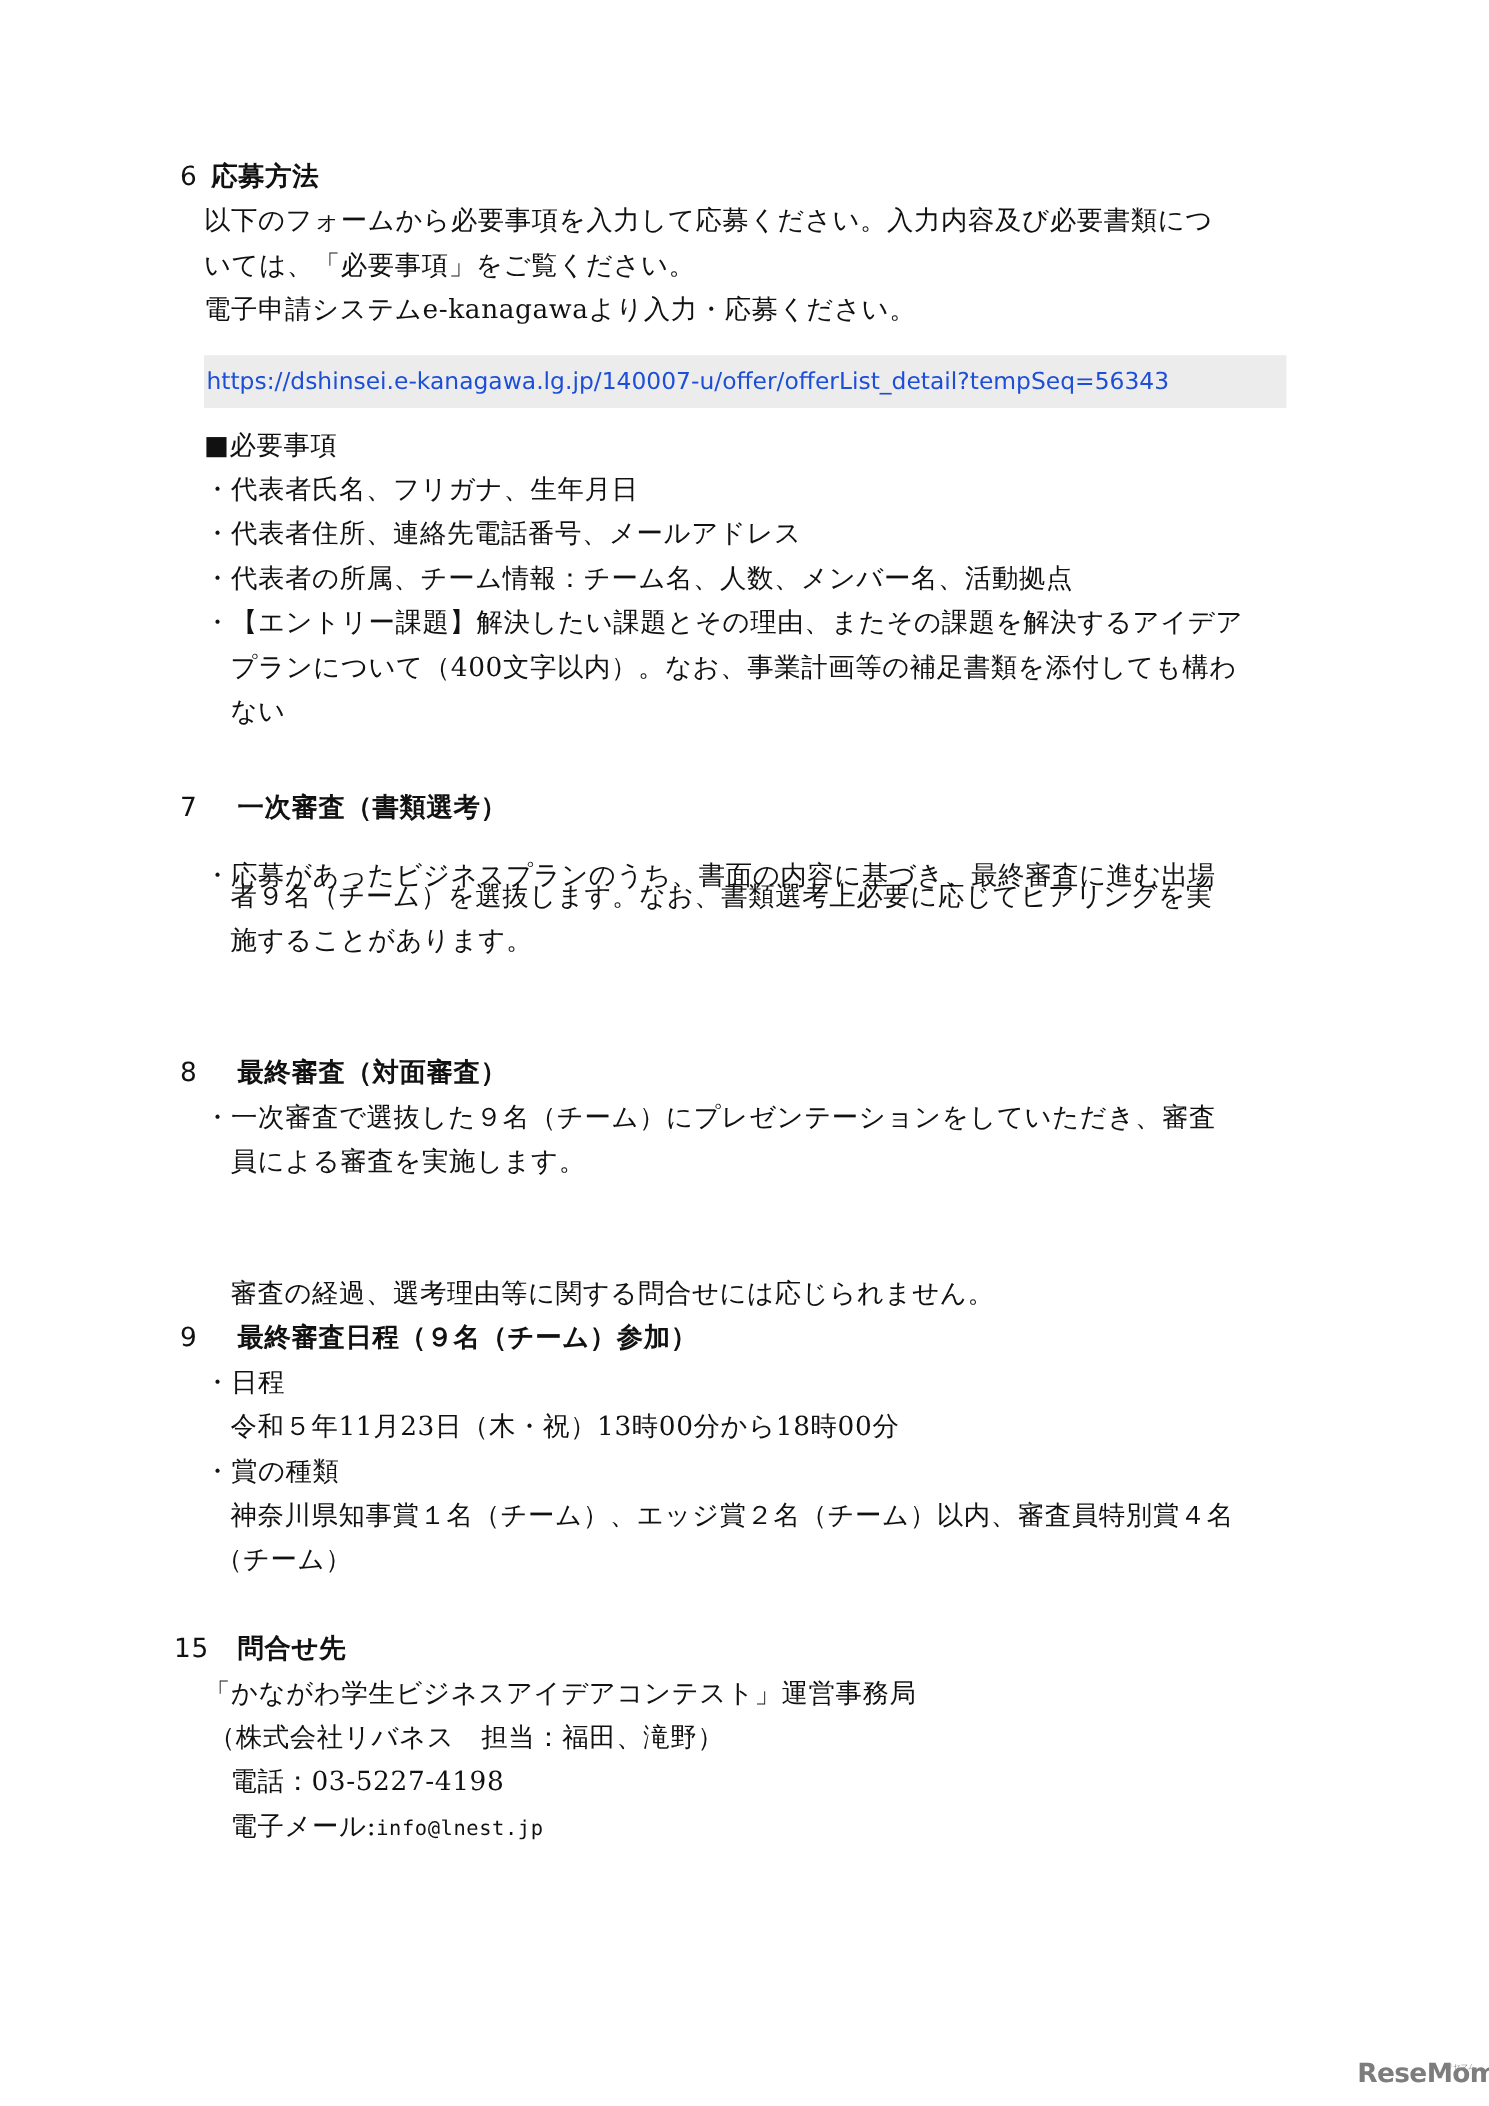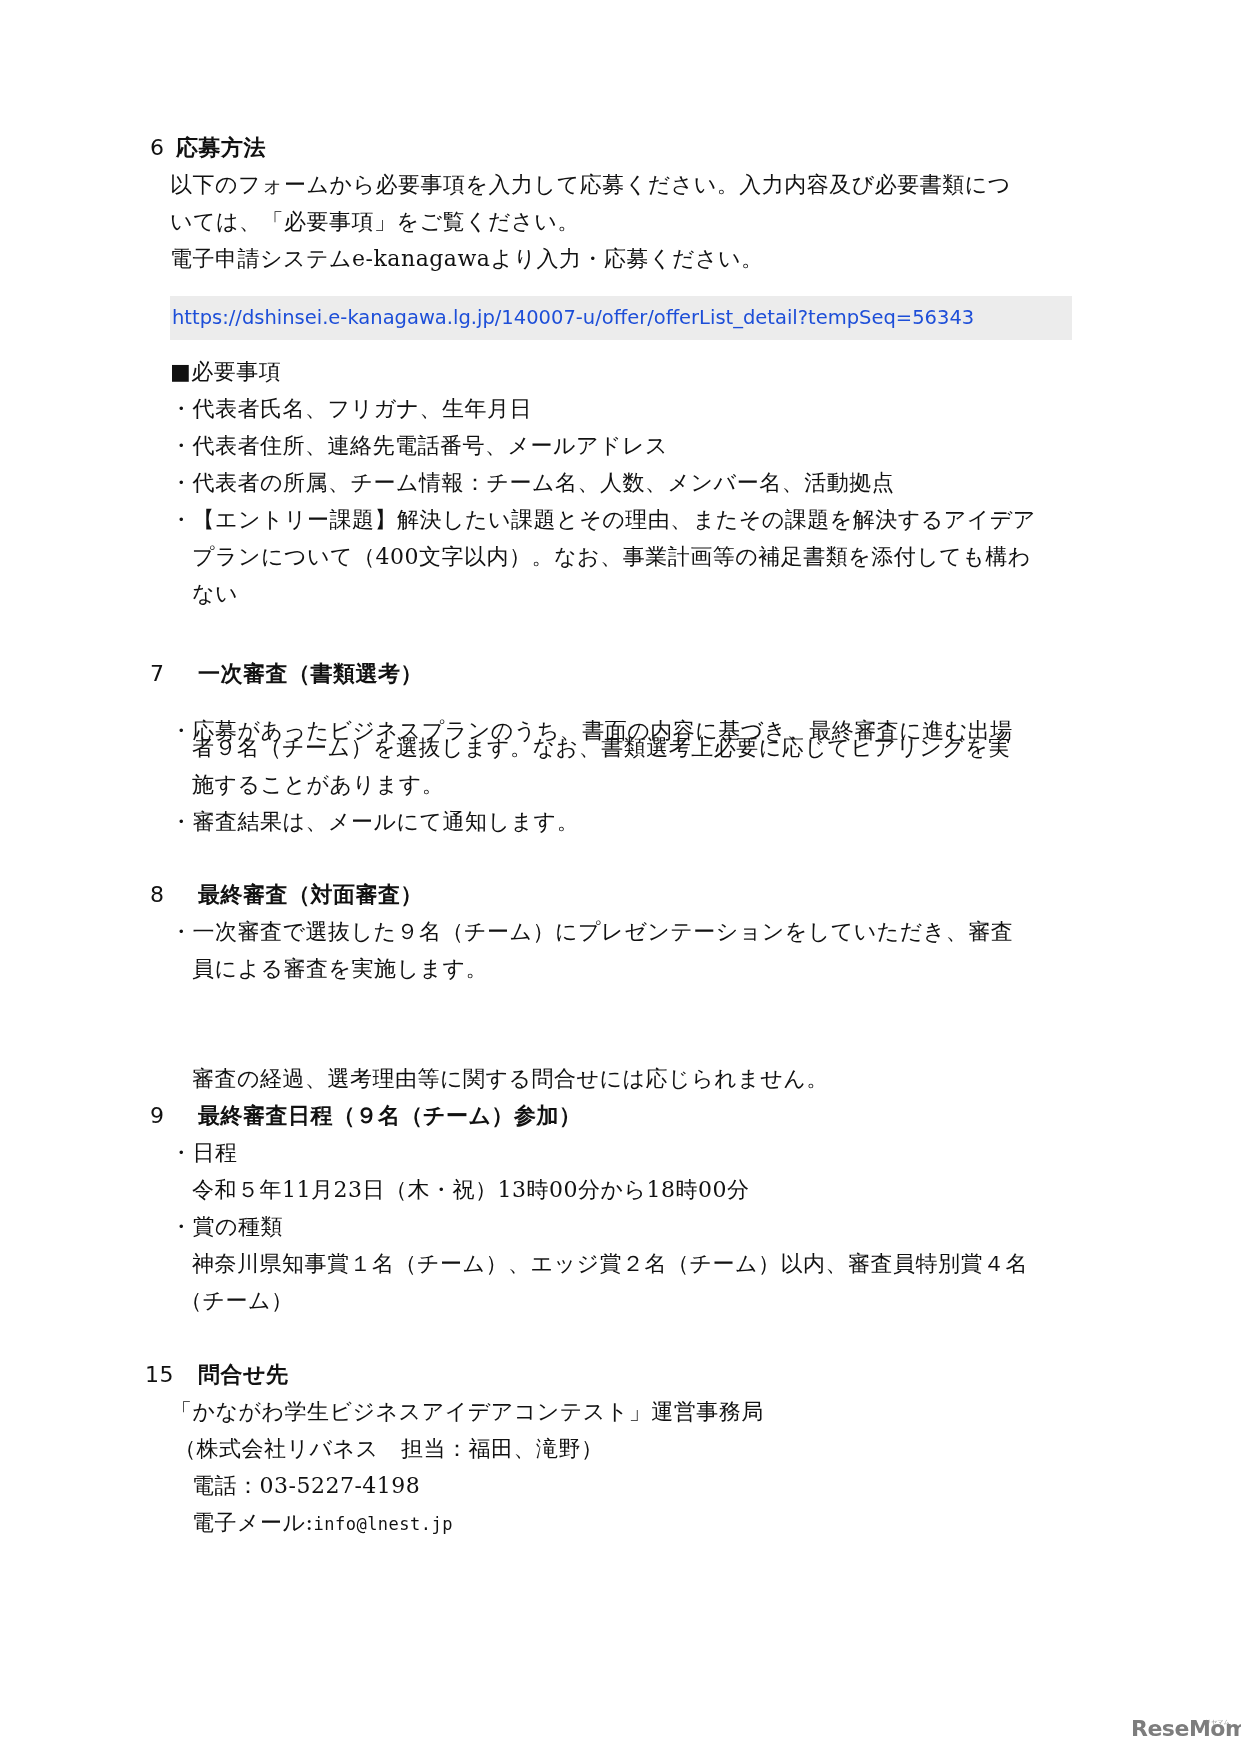--- a/index.html
+++ b/index.html
@@ -62,21 +62,20 @@
   <div class="line" style="left:170px; top:505px;">・【エントリー課題】解決したい課題とその理由、またその課題を解決するアイデア</div>
   <div class="line" style="left:192px; top:542px;">プランについて（400文字以内）。なお、事業計画等の補足書類を添付しても構わ</div>
   <div class="line" style="left:192px; top:579px;">ない</div>
 
   <div class="line heading" style="left:150px; top:659px;">
     <span class="num">7</span><span>一次審査（書類選考）</span>
   </div>
   <div class="line" style="left:170px; top:696px;margin-top:20px;">・応募があったビジネスプランのうち、書面の内容に基づき、最終審査に進む出場</div>
   <div class="line" style="left:192px; top:733px;">者９名（チーム）を選抜します。なお、書類選考上必要に応じてヒアリングを実</div>
   <div class="line" style="left:192px; top:770px;">施することがあります。</div>
-  <div class="line" style="left:170px; top:807px;">・審査結果は、メールにて通知します。</div>
 
   <div class="line heading" style="left:150px; top:880px;">
     <span class="num">8</span><span>最終審査（対面審査）</span>
   </div>
   <div class="line" style="left:170px; top:917px;">・一次審査で選抜した９名（チーム）にプレゼンテーションをしていただき、審査</div>
   <div class="line" style="left:192px; top:954px;">員による審査を実施します。</div>
   <div class="line" style="left:192px; top:1028px;margin-top:36px;">審査の経過、選考理由等に関する問合せには応じられません。</div>
 
   <div class="line heading" style="left:150px; top:1101px;">
     <span class="num">9</span><span>最終審査日程（９名（チーム）参加）</span>

